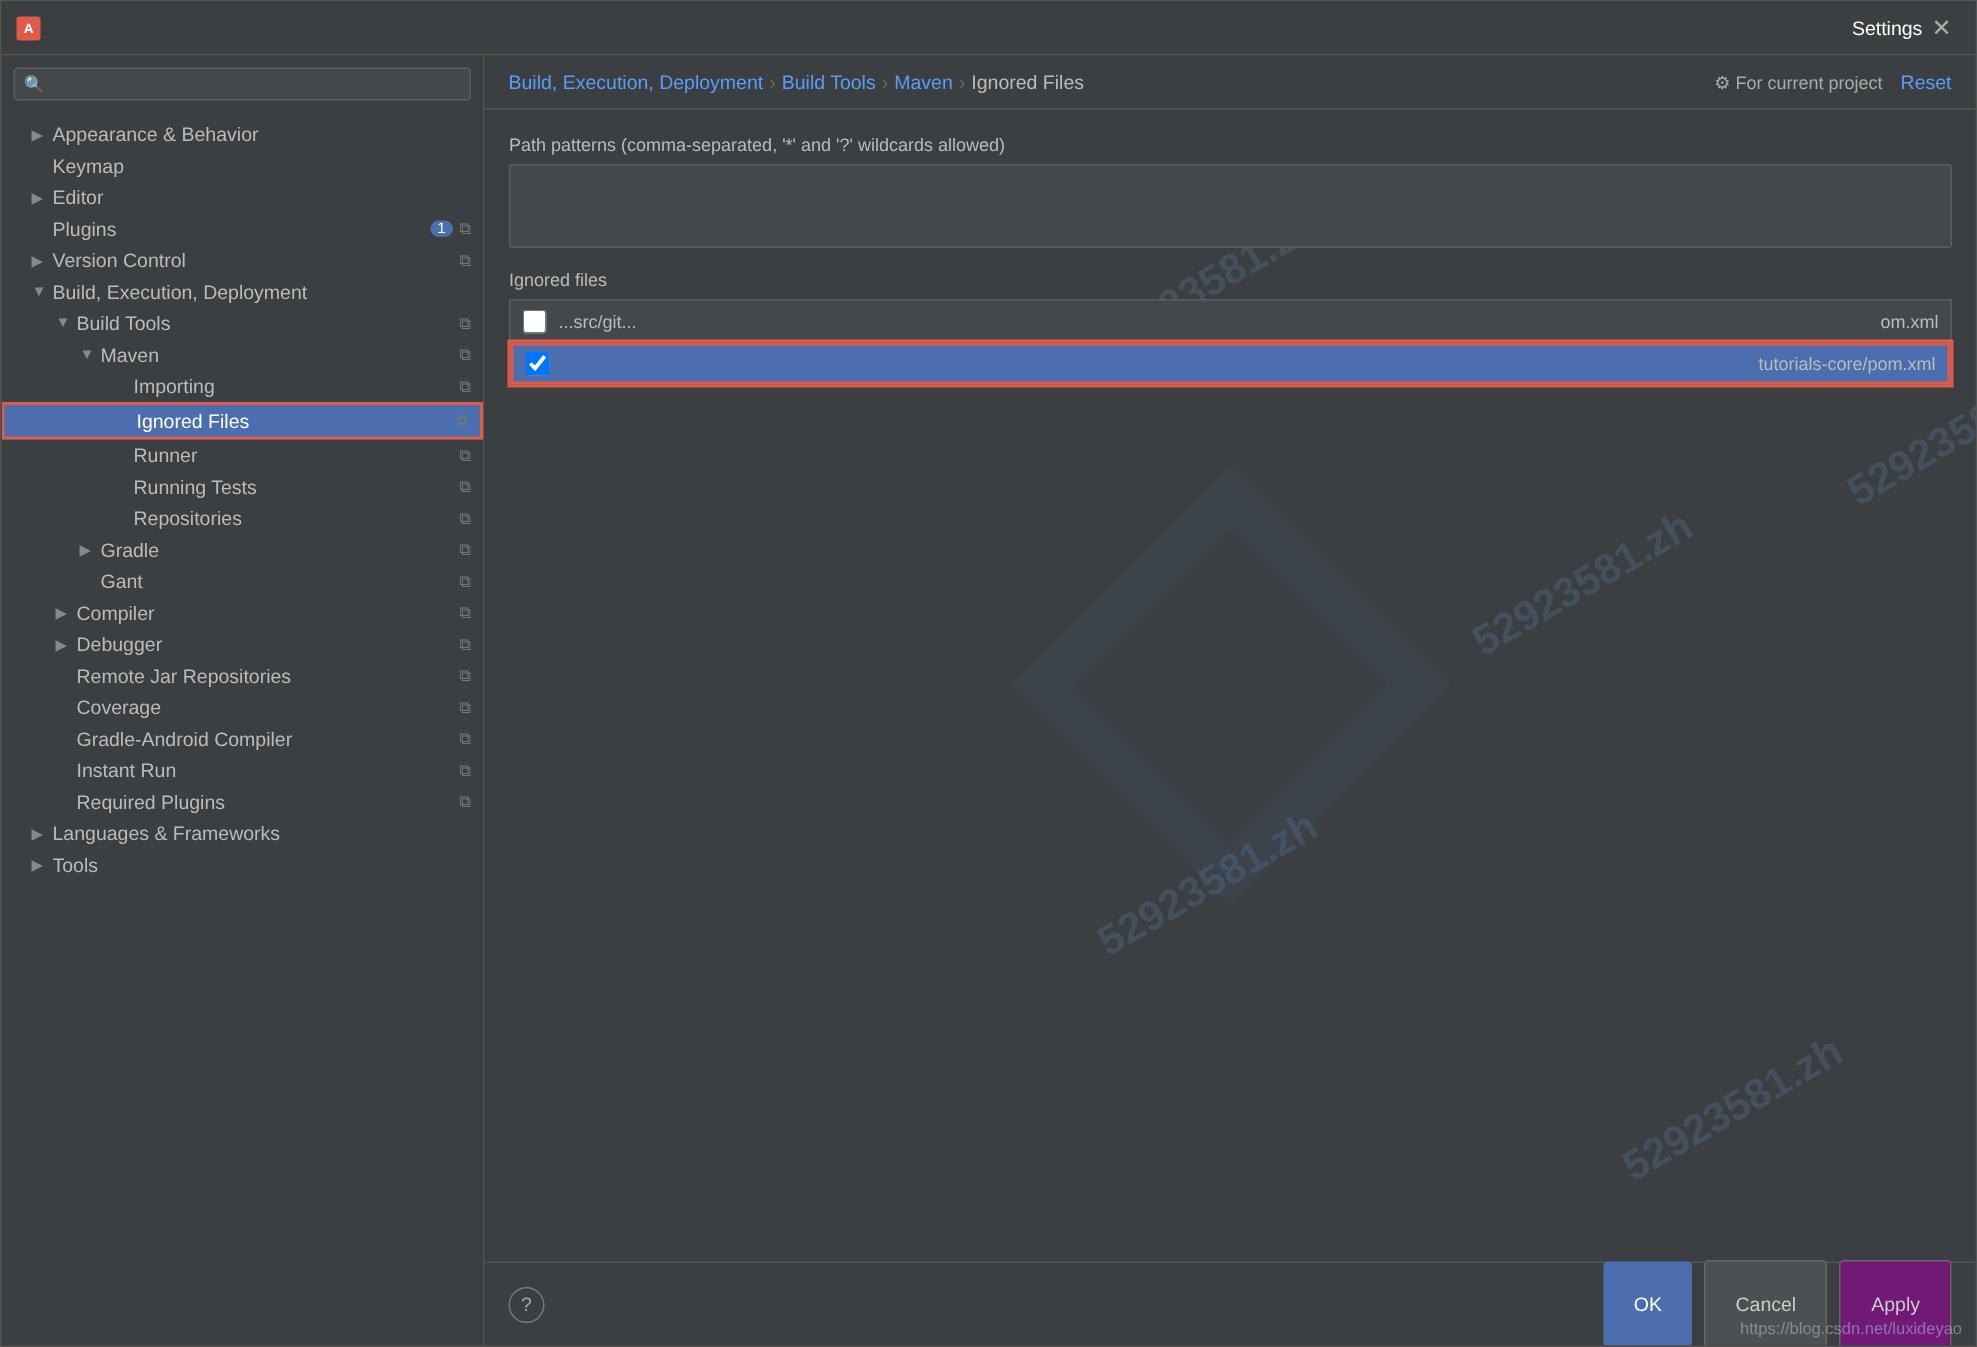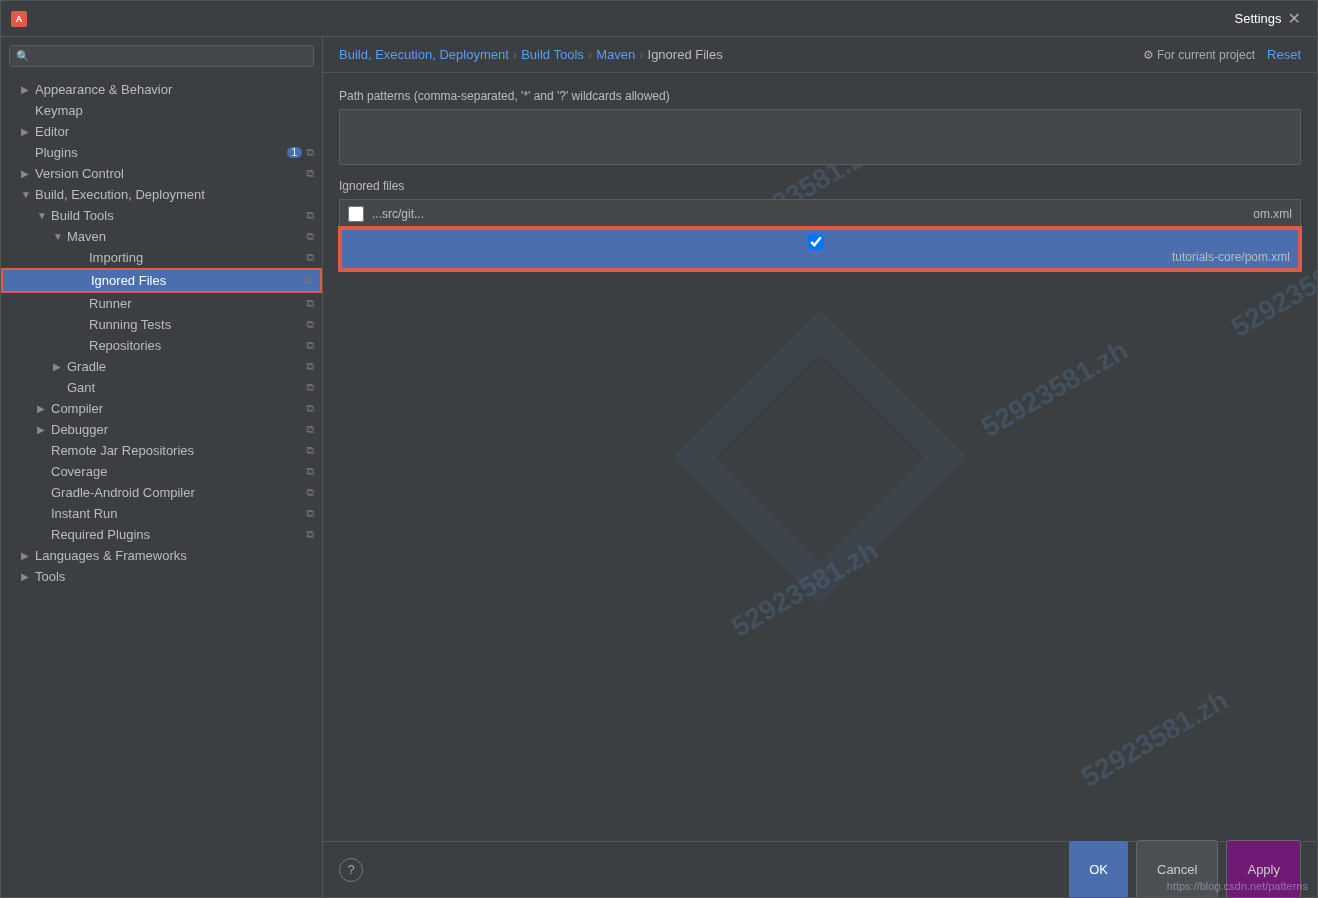--- a/index.html
+++ b/index.html
@@ -232,21 +232,20 @@
       padding: 4px 8px;
       border-bottom: 1px solid #4e5254;
       color: #bbb;
       min-height: 28px;
     }
     .file-row.highlighted {
       background: #4b6eaf;
       color: white;
       border: 2px solid #e05a4a;
       outline: 2px solid #e05a4a;
-      flex-direction: column;
     }
     .file-row-checkbox {
       width: 16px;
       height: 16px;
       margin-right: 8px;
       flex-shrink: 0;
     }
     .file-row-path {
       flex: 1;
       font-size: 12px;
@@ -560,13 +559,13 @@
         <div class="bottom-right">
           <button class="btn btn-ok">OK</button>
           <button class="btn btn-cancel">Cancel</button>
           <button class="btn btn-apply">Apply</button>
         </div>
       </div>
     </div>
   </div>
 </div>
 
-<div class="bottom-url">https://blog.csdn.net/patterns</div>
+<div class="bottom-url">https://blog.csdn.net/luxideyao</div>
 
 </body></html>

